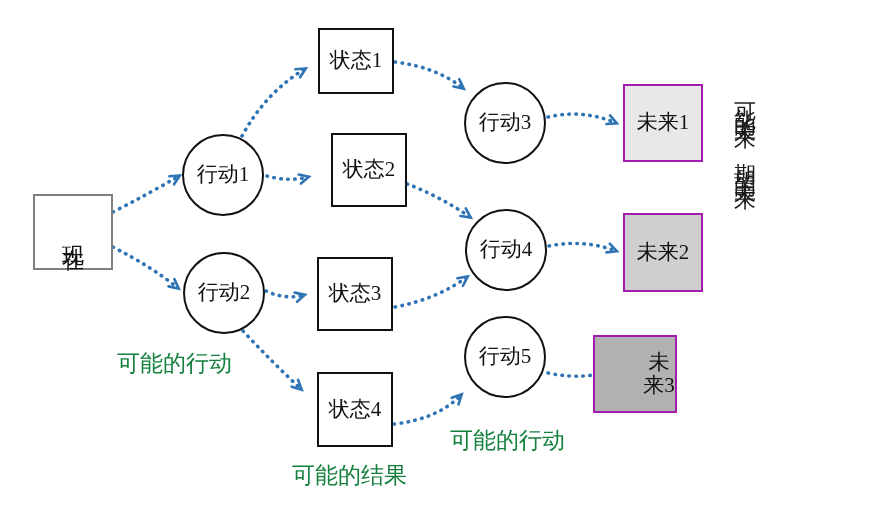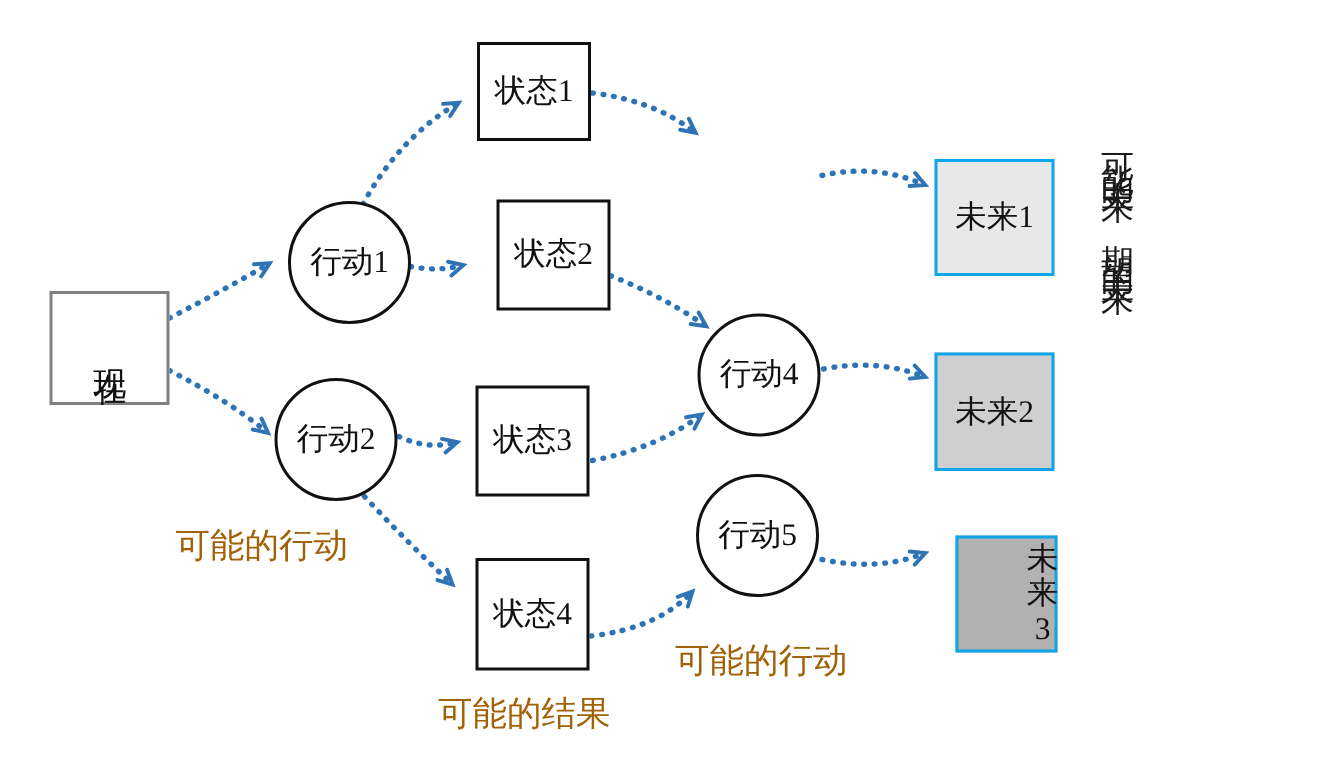--- a/index.html
+++ b/index.html
@@ -32,27 +32,26 @@
   .now-node{
     border:2px solid #808080;
     font-size:22px;
   }
   .now-node .vtext{
     writing-mode:vertical-rl;
     text-orientation:upright;
     letter-spacing:4px;
   }
   .future-node{
-    border:2px solid #0ea5e9;
-    margin-top:22px;
+    border:2px solid #a21caf;
   }
   .anno{
     position:absolute;z-index:2;
     font-family:"Liberation Sans","DejaVu Sans",sans-serif;
-    font-size:23px;color:#a16207;
+    font-size:23px;color:#15803d;
     white-space:nowrap;
   }
   .anno-vertical{
     position:absolute;z-index:2;
     font-family:"Liberation Serif","DejaVu Serif",serif;
     font-size:22px;color:#1a1a1a;
     writing-mode:vertical-rl;
     text-orientation:upright;
     letter-spacing:6px;
     line-height:28px;
@@ -83,25 +82,28 @@
       <path d="M548,117 Q583,109 616,123" marker-end="url(#chev)"></path>
       <path d="M549,246 Q584,239 616,251" marker-end="url(#chev)"></path>
       <path d="M548,373 Q585,381 616,369" marker-end="url(#chev)"></path>
     </g>
   </svg>
 
   <div class="node now-node" style="left:33px;top:194px;width:80px;height:76px;">
     <span class="vtext">现在</span>
   </div>
 
-  <div class="node circle-node" style="left:192px;top:134px;width:82px;height:82px;">
+  <div class="node circle-node" style="left:182px;top:134px;width:82px;height:82px;">
     <span>行动1</span>
   </div>
   <div class="node circle-node" style="left:183px;top:252px;width:82px;height:82px;">
     <span>行动2</span>
+  </div>
+  <div class="node circle-node" style="left:464px;top:82px;width:82px;height:82px;">
+    <span>行动3</span>
   </div>
   <div class="node circle-node" style="left:465px;top:209px;width:82px;height:82px;text-align:center;">
     <span>行动4</span>
   </div>
   <div class="node circle-node" style="left:464px;top:316px;width:82px;height:82px;">
     <span>行动5</span>
   </div>
 
   <div class="node rect-node" style="left:318px;top:28px;width:76px;height:66px;">
     <span>状态1</span>
@@ -115,21 +117,21 @@
   <div class="node rect-node" style="left:317px;top:372px;width:76px;height:75px;">
     <span>状态4</span>
   </div>
 
   <div class="node future-node" style="left: 623px; top: 84px; width: 80px; height: 78px; background-color: rgb(232, 232, 232);">
     <span>未来1</span>
   </div>
   <div class="node future-node" style="left: 623px; top: 213px; width: 80px; height: 79px; background-color: rgb(207, 207, 207);">
     <span>未来2</span>
   </div>
-  <div class="node future-node" style="left: 637px; top: 335px; width: 68px; height: 78px; background-color: rgb(177, 177, 177); padding-left: 48px;">
+  <div class="node future-node" style="left: 593px; top: 335px; width: 84px; height: 78px; background-color: rgb(177, 177, 177); padding-left: 48px;">
     <span>未来3</span>
   </div>
 
   <div class="anno" style="left:117px;top:348px;">可能的行动</div>
   <div class="anno" style="left:292px;top:460px;">可能的结果</div>
   <div class="anno" style="left:450px;top:425px;">可能的行动</div>
   <div class="anno-vertical" style="left:731px;top:85px;height:330px;">可能的未来/期望的未来</div>
 
 </div>
 

